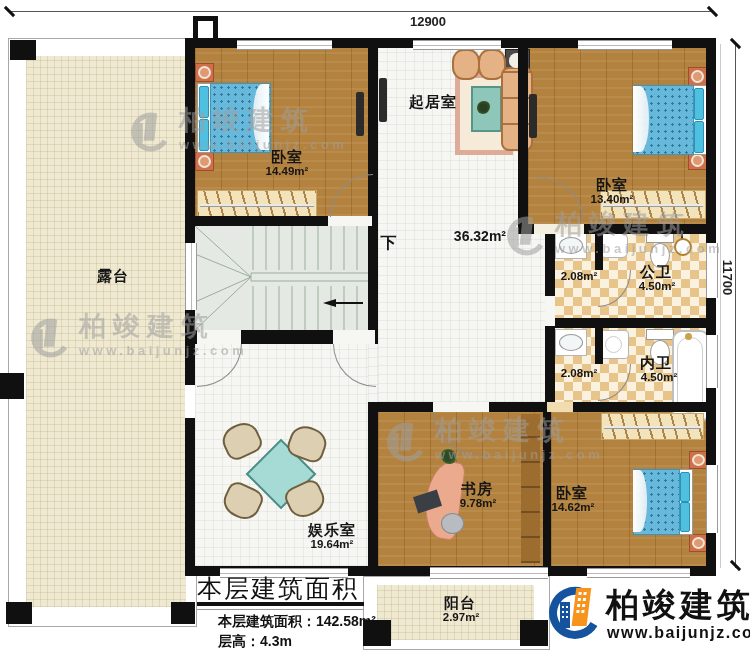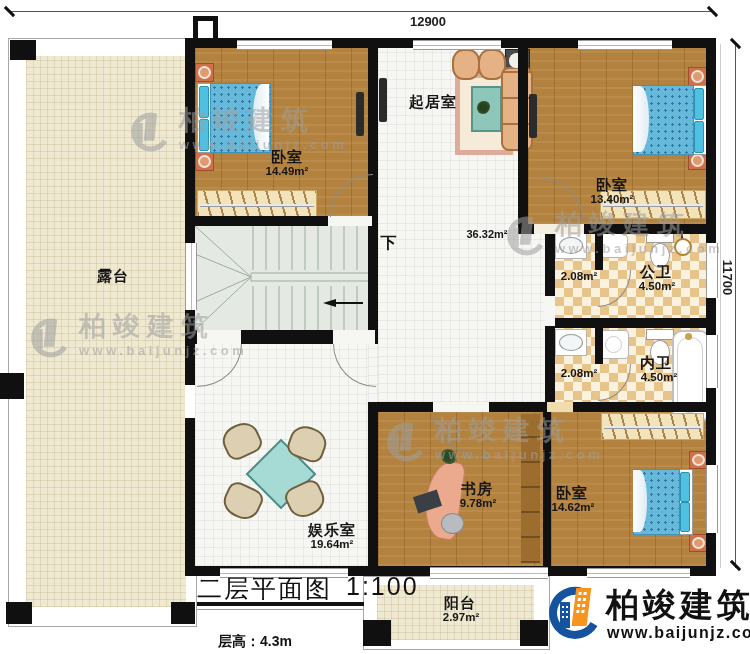--- a/index.html
+++ b/index.html
@@ -238,21 +238,21 @@
   <div class="abs" style="left:289px;top:427px;width:33px;height:29px;background:#ddd0b2;border:2px solid #6f5f3e;border-radius:45% 45% 30% 30%;transform:rotate(20deg);z-index:5;"></div>
   <div class="abs" style="left:224px;top:485px;width:33px;height:29px;background:#ddd0b2;border:2px solid #6f5f3e;border-radius:45% 45% 30% 30%;transform:rotate(205deg);z-index:5;"></div>
   <div class="abs" style="left:287px;top:483px;width:33px;height:29px;background:#ddd0b2;border:2px solid #6f5f3e;border-radius:45% 45% 30% 30%;transform:rotate(155deg);z-index:5;"></div>
 
   <div class="rname" style="left:253px;top:148px;width:68px;">卧室</div>
   <div class="rarea" style="left:249px;top:165px;width:76px;">14.49m²</div>
   <div class="rname" style="left:393px;top:93px;width:80px;">起居室</div>
   <div class="rname" style="left:578px;top:176px;width:68px;">卧室</div>
   <div class="rarea" style="left:574px;top:193px;width:76px;">13.40m²</div>
   <div class="rname" style="left:85px;top:267px;width:56px;">露台</div>
-  <div class="rarea" style="left:452px;top:228px;width:70px;font-size:11px;">36.32m²</div>
+  <div class="rarea" style="left:436px;top:228px;width:70px;font-size:14px;text-align:right;">36.32m²</div>
   <div class="rname" style="left:378px;top:233px;width:22px;font-size:16px;">下</div>
   <div class="rarea" style="left:549px;top:270px;width:60px;">2.08m²</div>
   <div class="rname" style="left:628px;top:263px;width:56px;">公卫</div>
   <div class="rarea" style="left:626px;top:280px;width:62px;">4.50m²</div>
   <div class="rarea" style="left:549px;top:367px;width:60px;">2.08m²</div>
   <div class="rname" style="left:628px;top:354px;width:56px;">内卫</div>
   <div class="rarea" style="left:628px;top:371px;width:62px;">4.50m²</div>
   <div class="rname" style="left:446px;top:480px;width:62px;">书房</div>
   <div class="rarea" style="left:447px;top:497px;width:62px;">9.78m²</div>
   <div class="rname" style="left:541px;top:484px;width:62px;">卧室</div>
@@ -301,25 +301,27 @@
         <rect x="24" y="8" width="12" height="30" fill="currentColor" transform="skewX(-6)"></rect>
         <rect x="11" y="18" width="8" height="22" fill="currentColor"></rect>
       </svg>
     <div class="wm-txt">
         <div class="wm-name">柏竣建筑</div>
     <div class="wm-site">www.baijunjz.com</div>
       </div>
   </div>
 
   <div class="tb-title" style="left:197px;top:572px;">
-    <span>二层平面图</span>
-    <span>1:100</span>
+    <span>本层建筑面积</span>
   </div>
   <div class="tb-line" style="left:197px;top:602px;width:167px;height:4px;"></div>
   <div class="tb-line" style="left:197px;top:609px;width:167px;height:1px;background:#999;"></div>
+  <div class="tb-row" style="left:218px;top:613px;">
+    <span>本层建筑面积：</span><span>142.58m²</span>
+  </div>
   <div class="tb-row" style="left:218px;top:633px;">
     <span>层高：</span><span>4.3m</span>
   </div>
 
   <svg class="abs" style="left:544px;top:582px;z-index:20;" width="58" height="64" viewBox="0 0 58 64">
     <path d="M50 42 A22 22 0 1 1 38 10" fill="none" stroke="#15539e" stroke-width="8"></path>
     <g transform="skewX(-7)">
       <rect x="33" y="6" width="15" height="38" fill="#f7941d"></rect>
       <rect x="36" y="10" width="3" height="3" fill="#fff"></rect>
         <rect x="41" y="10" width="3" height="3" fill="#fff"></rect>

